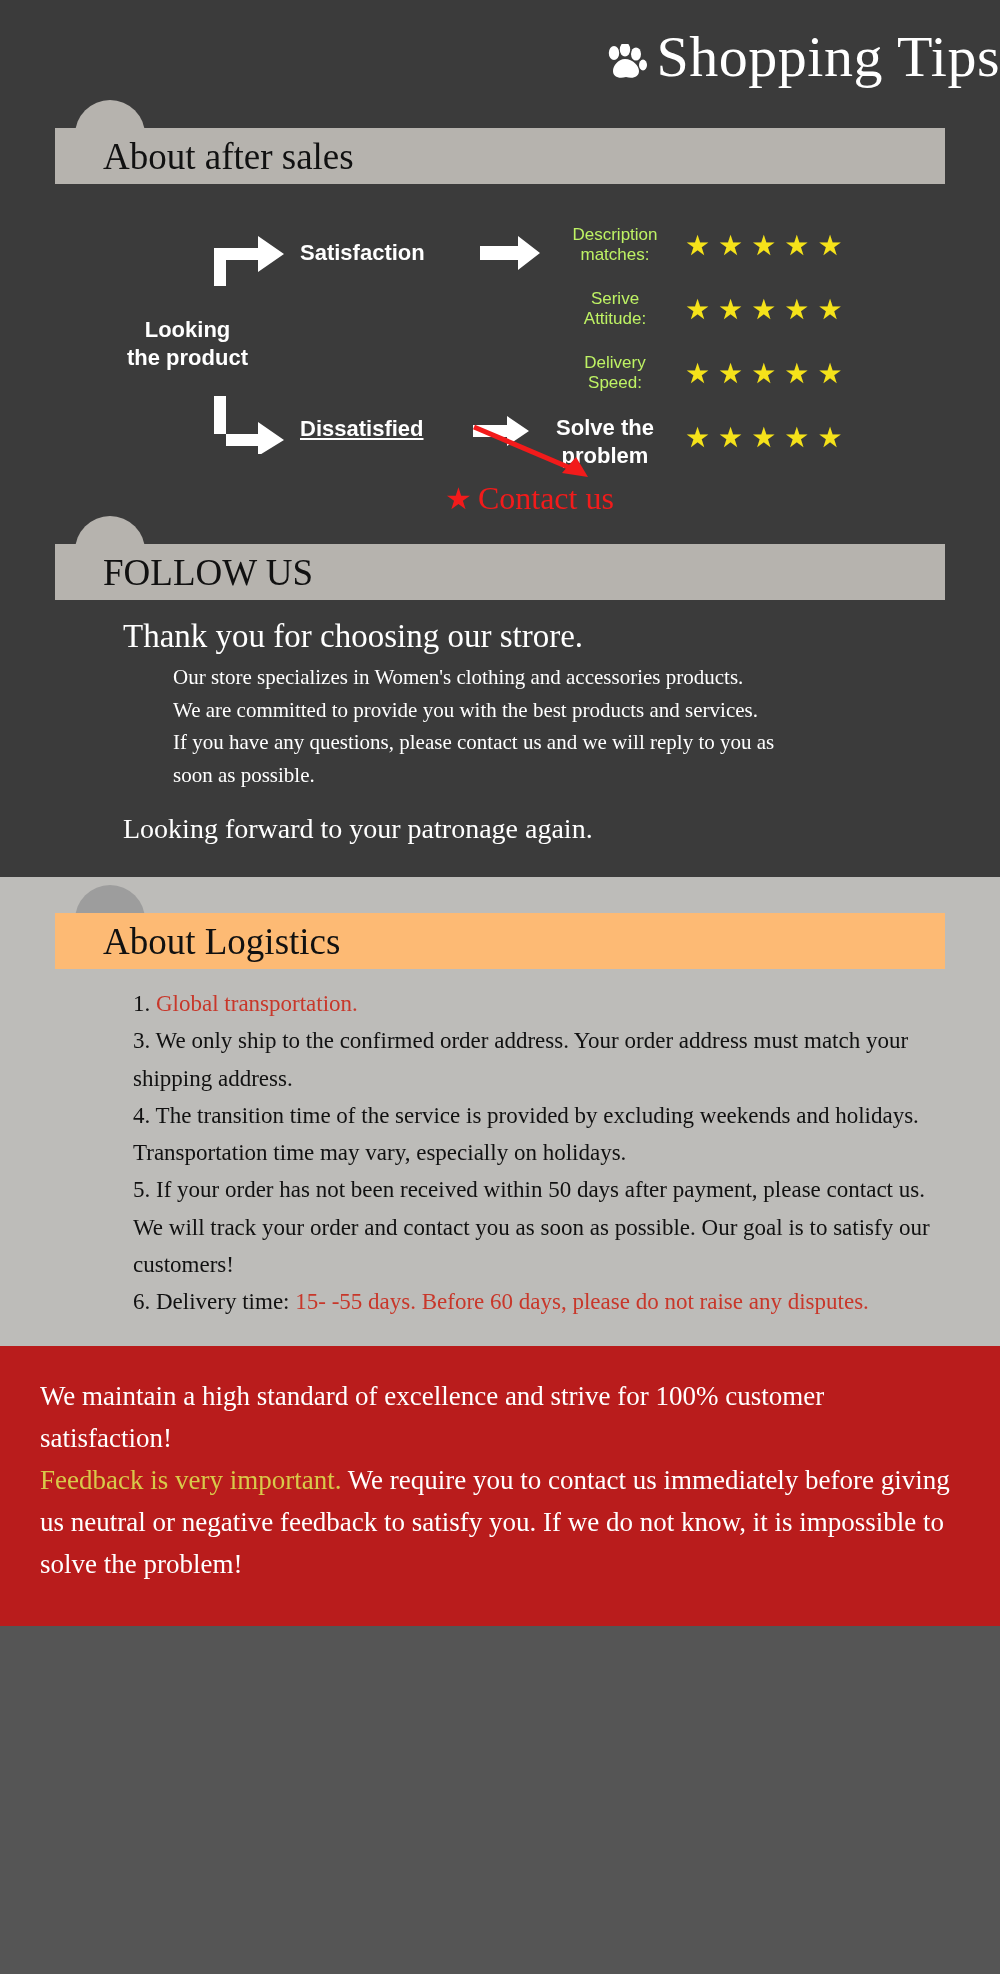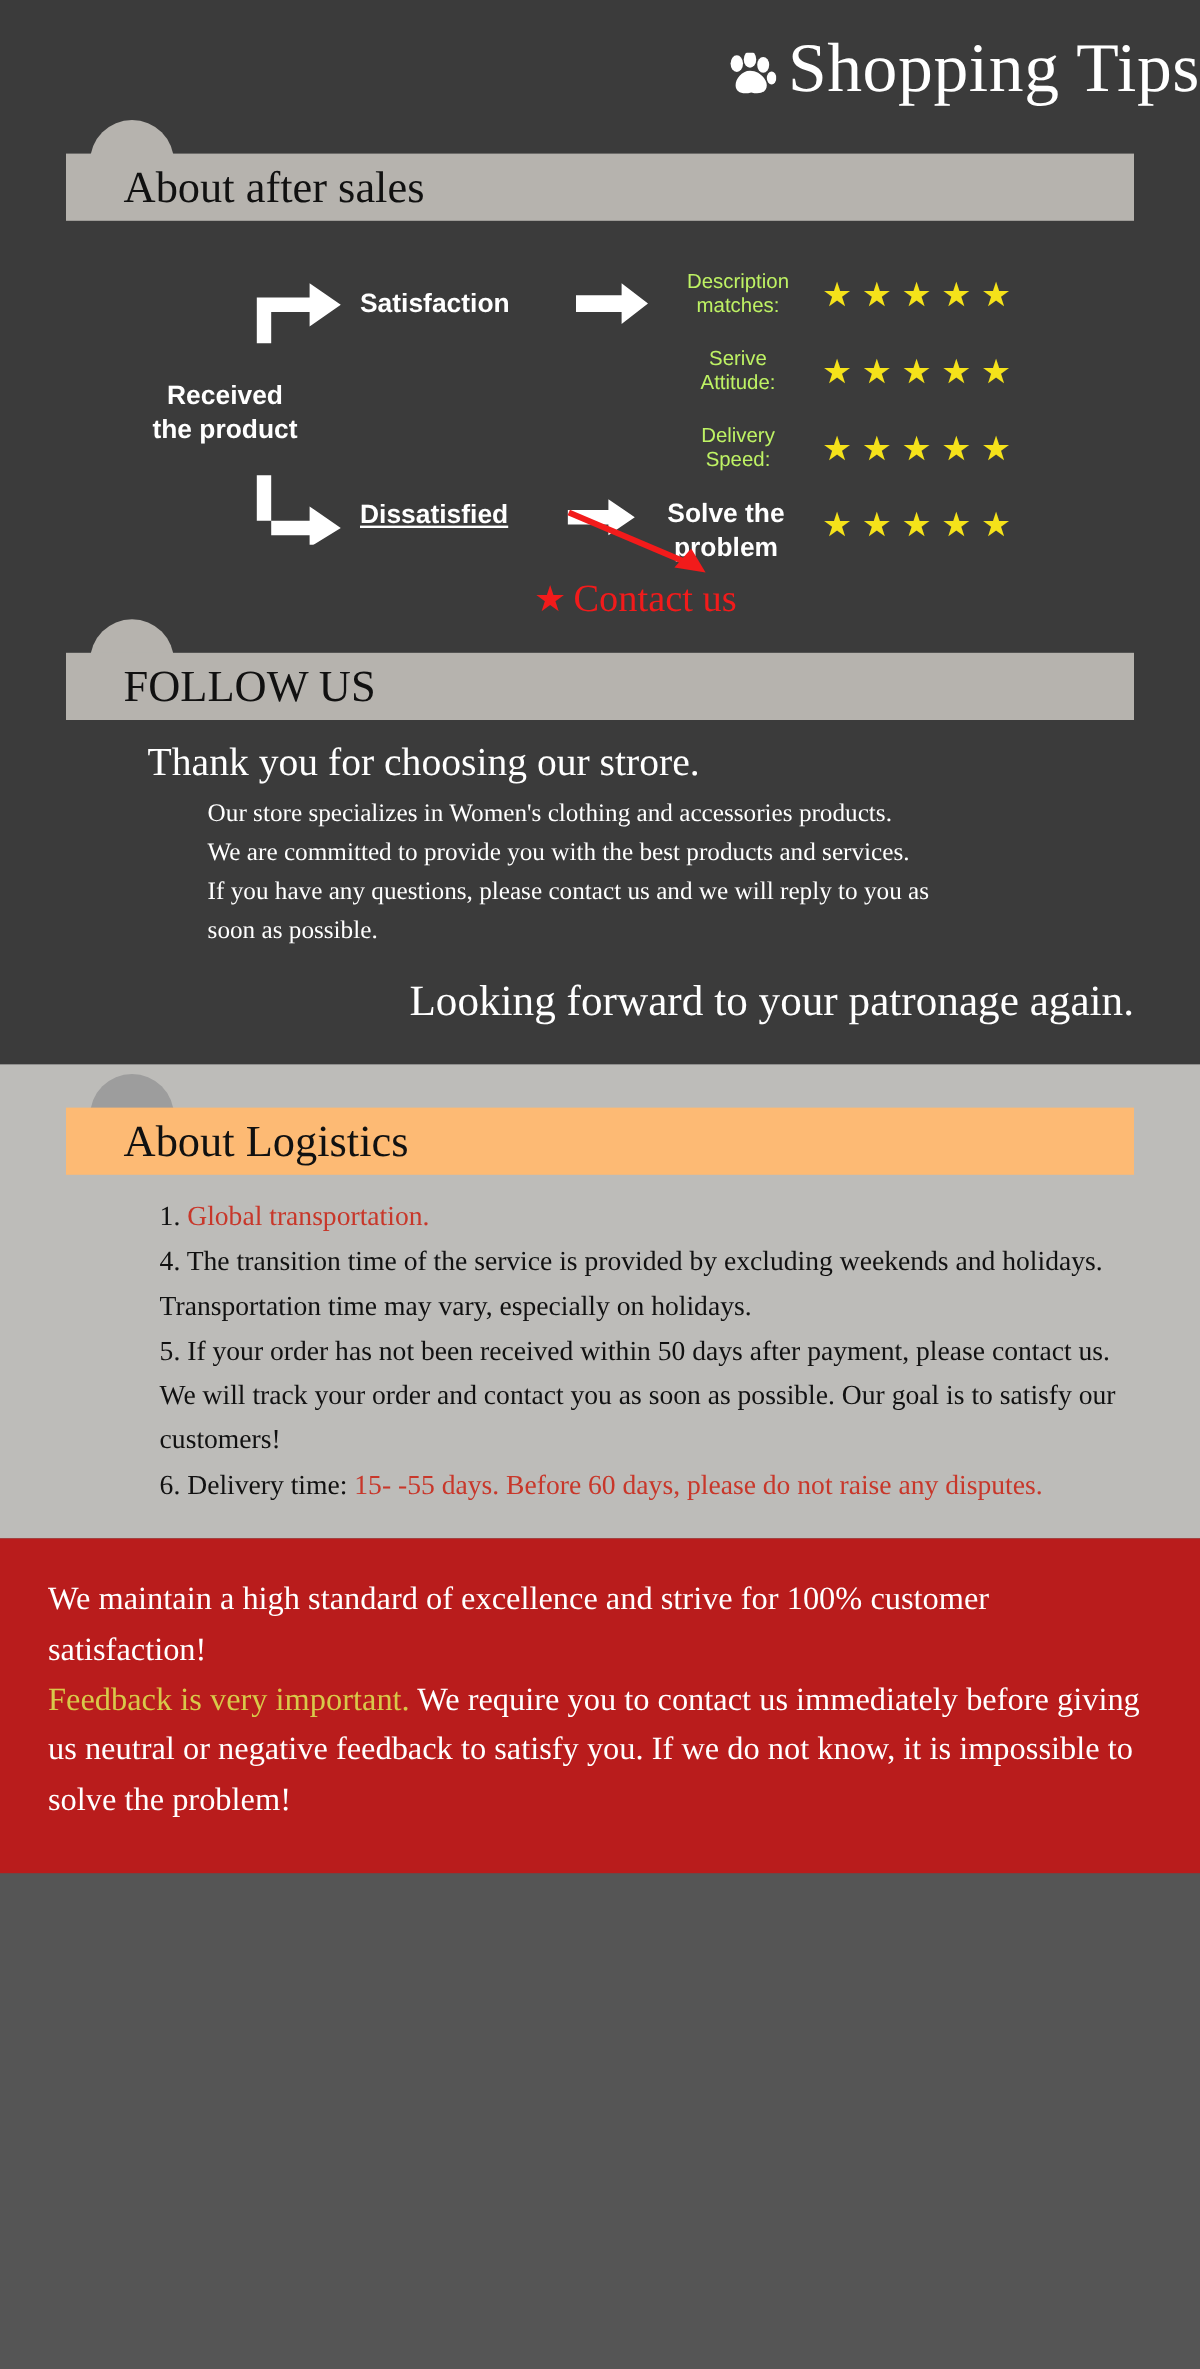--- a/index.html
+++ b/index.html
@@ -175,23 +175,22 @@
     font-size: 33px;
     padding: 18px 0 6px 68px;
   }
   .para {
     font-size: 21px;
     line-height: 1.55;
     padding-left: 118px;
     padding-right: 40px;
   }
   .looking {
-    font-size: 36px;
+    font-size: 28px;
     padding: 22px 0 14px 68px;
-    text-align: right;
   }
 
   
   .sec-light {
     background: #bdbcb9;
     padding: 0 0 26px 0;
   }
   .sec-light .spacer-top { height: 36px; }
   .log-list {
     width: 890px;
@@ -242,21 +241,21 @@
     <div class="ribbon-wrap">
       <div class="ribbon-tab"></div>
       <div class="ribbon-bar">
         <div class="ribbon-text">About after sales</div>
       </div>
     </div>
 
     <div class="flow">
 
       <div class="received">
-        <div>Received</div>
+        <div>Looking</div>
         <div>the product</div>
       </div>
 
       <div class="arrow-elbow-up" style="left:155px; top:10px;">
         <svg width="80" height="60" viewBox="0 0 80 60">
           <path d="M4 58 L4 20 L48 20 L48 8 L74 26 L48 44 L48 32 L16 32 L16 58 Z" fill="#ffffff"></path>
         </svg>
       </div>
 
       <div class="satisfaction">Satisfaction</div>
@@ -372,20 +371,24 @@
         <div class="ribbon-text">About Logistics</div>
       </div>
     </div>
 
     <div class="log-list">
       <div class="log-item">
         <span>1.</span>
         <span class="red">Global transportation.</span>
       </div>
       <div class="log-item">
+        <span>3.</span>
+        <span>We only ship to the confirmed order address. Your order address must match your shipping address.</span>
+      </div>
+      <div class="log-item">
         <span>4.</span>
         <span>The transition time of the service is provided by excluding weekends and holidays. Transportation time may vary, especially on holidays.</span>
       </div>
       <div class="log-item">
         <span>5.</span>
         <span>If your order has not been received within 50 days after payment, please contact us. We will track your order and contact you as soon as possible. Our goal is to satisfy our customers!</span>
       </div>
       <div class="log-item">
         <span>6.</span>
         <span>Delivery time: </span><span class="red">15- -55 days. Before 60 days, please do not raise any disputes.</span>

